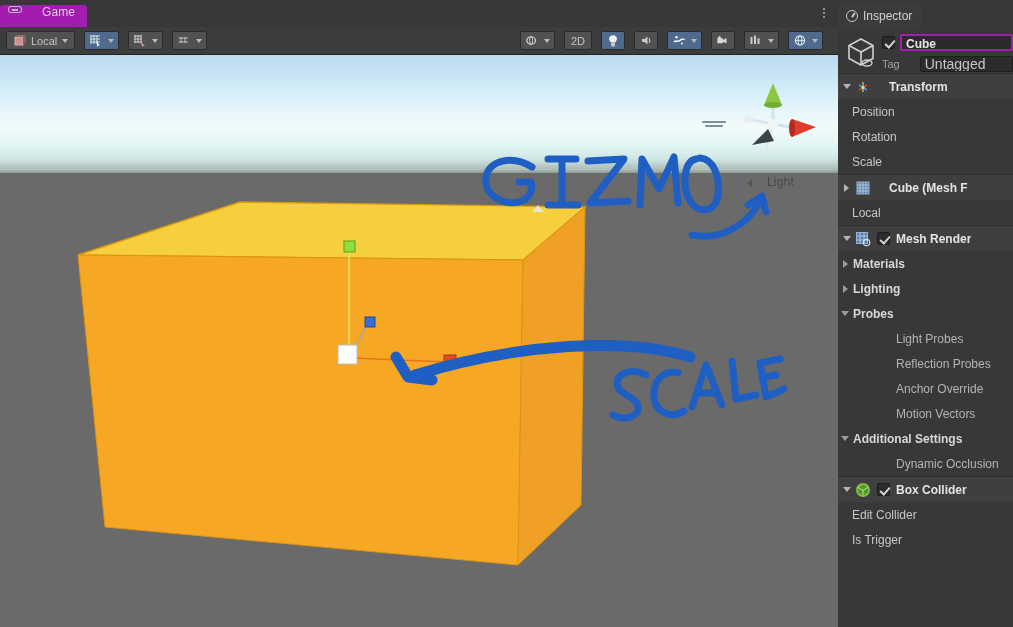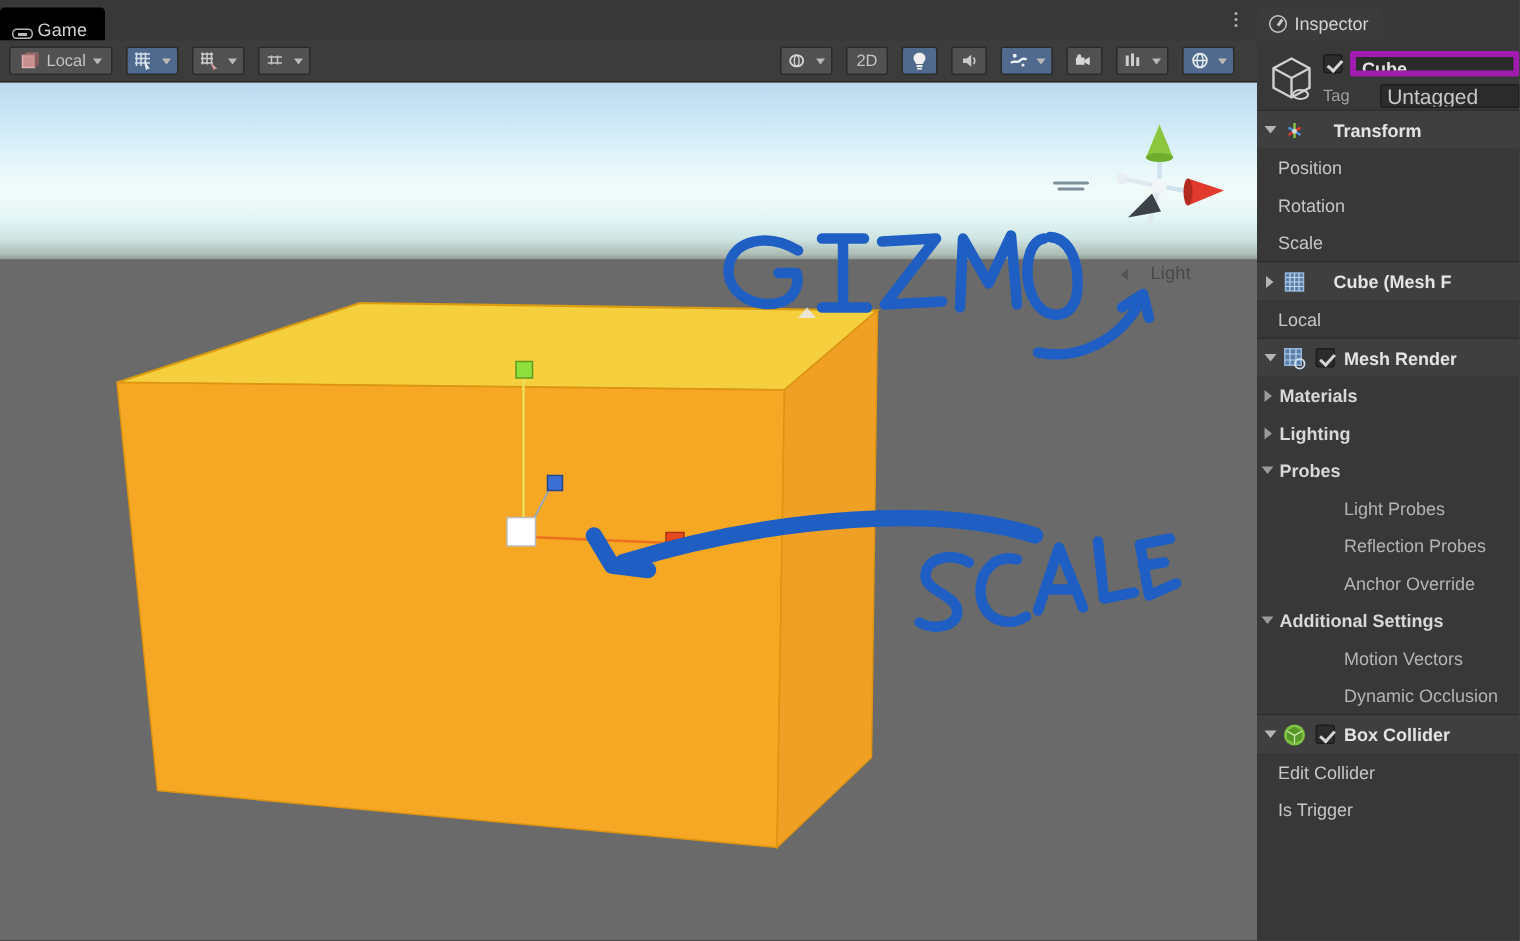--- a/index.html
+++ b/index.html
@@ -26,24 +26,24 @@
   
   .tabbar {
     position: relative;
     height: 27px;
     background: #383838;
     display: flex;
     align-items: flex-end;
   }
   .tab {
     height: 22px;
-    display: flex; align-items: flex-end;
-    gap: 3px;
+    display: flex; align-items: flex-start;
+    gap: 20px;
     padding: 0 12px 0 8px;
-    background: #000000;
+    background: #a21caf;
     border-top-left-radius: 3px;
     border-top-right-radius: 3px;
     color: #c8c8c8;
     font-size: 12px;
     white-space: nowrap;
   }
   .tab .tab-label { color: #d2d2d2; font-size: 12px; letter-spacing: .1px; }
   .game-icon {
     width: 14px; height: 9px;
     position: relative;
@@ -238,21 +238,21 @@
   .chk.checked:after {
     content: "";
     position: absolute; left: 3.5px; top: 1px;
     width: 4px; height: 8px;
     border: solid #d6d6d6;
     border-width: 0 2px 2px 0;
     transform: rotate(42deg);
   }
   .obj-name {
     background: #2b2b2b;
-    border: 4px solid #a21caf;
+    border: 2px solid #a21caf;
     border-radius: 2px;
     height: 17px; line-height: 16px;
     padding: 0 4px;
     color: #e6e6e6;
     font-size: 12px; font-weight: bold;
     flex: 1;
     overflow: hidden; white-space: nowrap;
   }
   .tag-row { display: flex; align-items: center; gap: 20px; margin-top: 4px; }
   .tag-label { color: #a0a0a0; font-size: 11px; }
@@ -675,26 +675,26 @@
         </div>
       <div class="prop-row indent2">
           <span>Light Probes</span>
         </div>
       <div class="prop-row indent2">
           <span>Reflection Probes</span>
         </div>
       <div class="prop-row indent2">
           <span>Anchor Override</span>
         </div>
+      <div class="prop-row indent2">
+          <span>Motion Vectors</span>
+        </div>
       <div class="prop-row bold">
           <span class="fold-sm open"></span>
           <span>Additional Settings</span>
-        </div>
-      <div class="prop-row indent2">
-          <span>Motion Vectors</span>
         </div>
       <div class="prop-row indent2">
           <span>Dynamic Occlusion</span>
         </div>
 
       <div class="comp-sep"></div>
 
       <div class="comp-header">
         <span class="foldout"></span>
         <svg class="comp-icon" viewBox="0 0 16 16">

